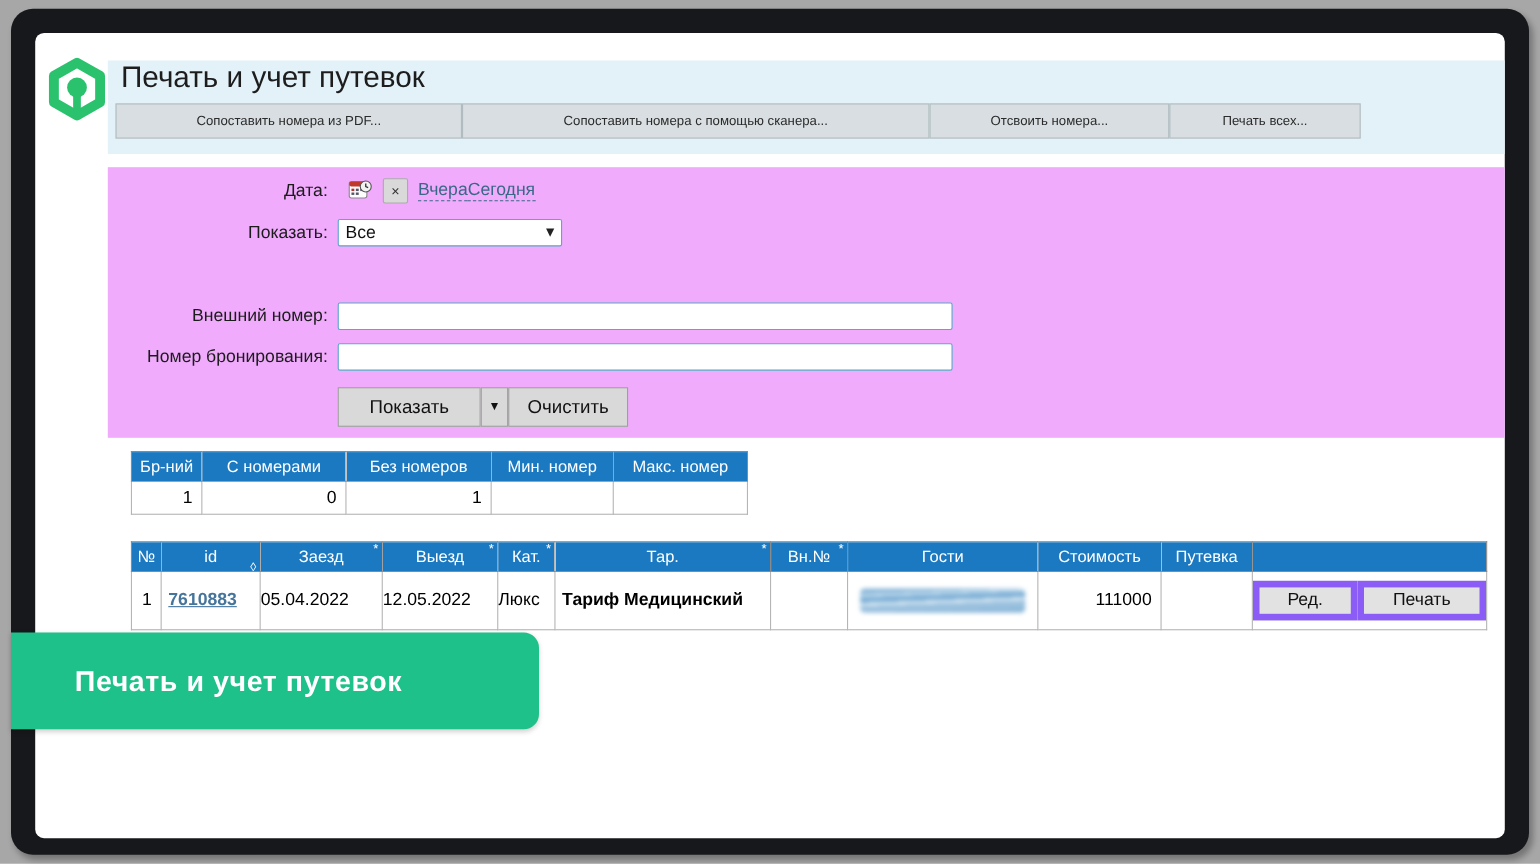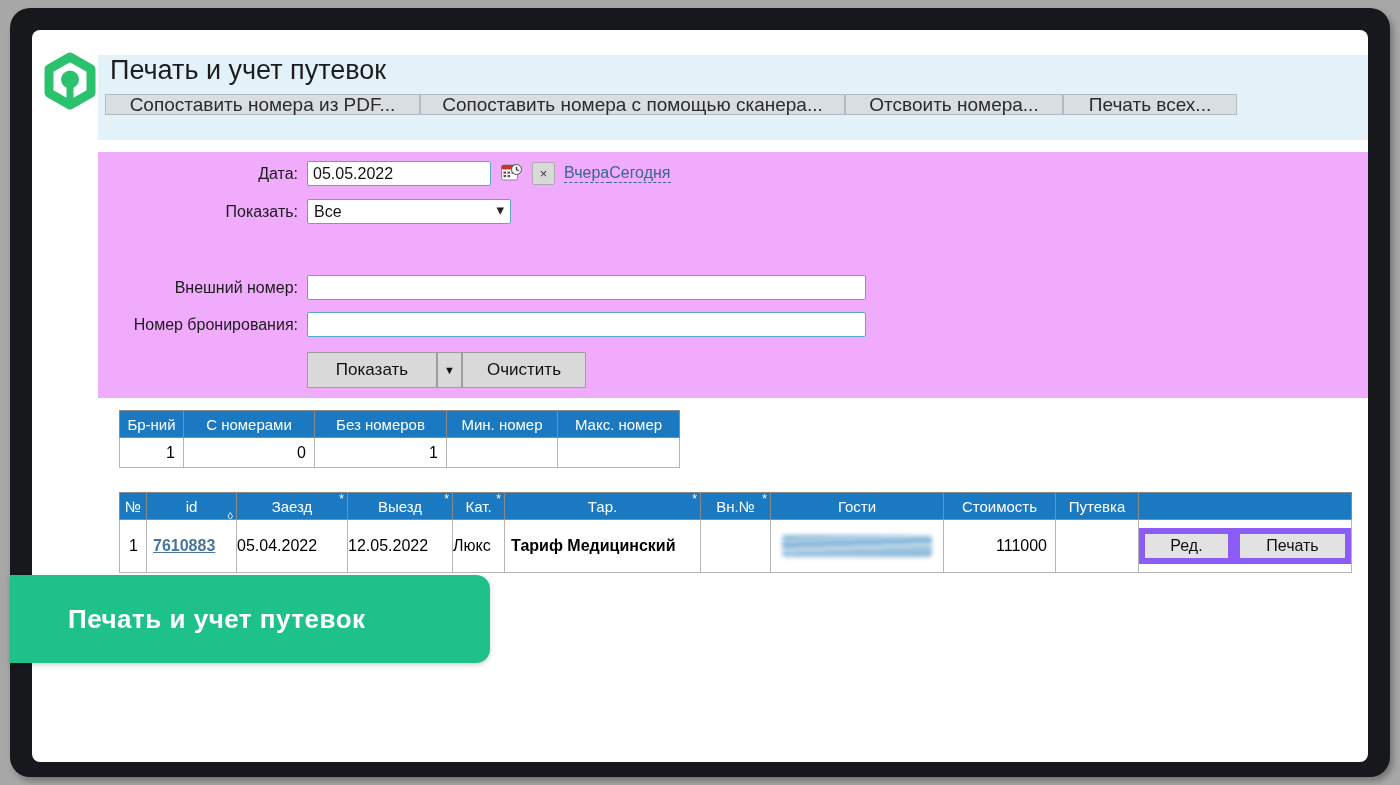--- a/index.html
+++ b/index.html
@@ -14,23 +14,23 @@
 
   
   .logo { position:absolute; left:9px; top:22px; width:58px; height:58px; }
 
   
   .titleband { position:absolute; left:66px; top:25px; width:1270px; height:85px;
                background:#e3f2f9; }
   .page-title { position:absolute; left:12px; top:0px; font-size:27px; color:#1d1d1d; }
 
   .toolbar { position:absolute; left:7px; top:39px; height:36px; display:flex; }
-  .tbtn { height:21px; display:flex; align-items:center; justify-content:center;
+  .tbtn { height:32px; display:flex; align-items:center; justify-content:center;
           background:#d8dee1; border:1px solid #b0bcc0; color:#2b2b2b;
-          font-size:19px; cursor:pointer; }
+          font-size:12px; cursor:pointer; }
 
   
   .filterpanel { position:absolute; left:66px; top:122px; width:1270px; height:246px;
                  background:#f0abfc; }
   .frow { position:absolute; left:0; width:100%; display:flex; align-items:center; }
   .flabel { display:inline-block; width:200px; text-align:right; margin-right:9px;
             font-size:16px; color:#1b1b1b; }
   .tinput { height:25px; border:1px solid #58a8c8; border-radius:2px; background:#fff;
             font-size:16px; padding:0 5px; color:#111; outline:none;
             font-family:"Liberation Sans", sans-serif; }
@@ -105,21 +105,20 @@
       <div class="tbtn" style="width:425px">Сопоставить номера с помощью сканера...</div>
       <div class="tbtn" style="width:218px">Отсвоить номера...</div>
       <div class="tbtn" style="width:174px">Печать всех...</div>
     </div>
   </div>
 
   <div class="filterpanel">
 
     <div class="frow" style="top:9px">
       <span class="flabel">Дата:</span>
-      <input class="tinput" style="width: 184px;" value="05.05.2022">
       <button class="icalbtn">
         <svg width="23" height="23" viewBox="0 0 23 23">
           <rect x="1.5" y="3" width="16" height="15" rx="2" fill="#fdfdfd" stroke="#8a8a8a"></rect>
           <rect x="1.5" y="3" width="16" height="4.5" rx="2" fill="#c0392b"></rect>
           <rect x="3.5" y="9.5" width="2.6" height="2.2" fill="#a33"></rect>
           <rect x="7.5" y="9.5" width="2.6" height="2.2" fill="#556"></rect>
           <rect x="11.5" y="9.5" width="2.6" height="2.2" fill="#556"></rect>
           <rect x="3.5" y="13" width="2.6" height="2.2" fill="#556"></rect>
           <rect x="7.5" y="13" width="2.6" height="2.2" fill="#556"></rect>
           <circle cx="16.5" cy="7.5" r="5" fill="#f2f2f2" stroke="#555"></circle>
@@ -152,21 +151,21 @@
       <input class="tinput" style="width: 559px;" value="">
     </div>
 
     <div class="frow" style="top:200px">
       <span class="flabel"></span>
       <div class="btngroup">
         <button class="gbtn" style="width:130px">Показать</button>
         <button class="gbtn" style="width:25px;font-size:11px">
             <span>▼</span>
           </button>
-        <button class="gbtn" style="width:124px">Очистить</button>
+        <button class="gbtn" style="width:109px">Очистить</button>
       </div>
     </div>
   </div>
 
   <table class="sumtab">
     <colgroup>
       <col style="width:64px">
         <col style="width:131px">
         <col style="width:132px">
       <col style="width:111px">

